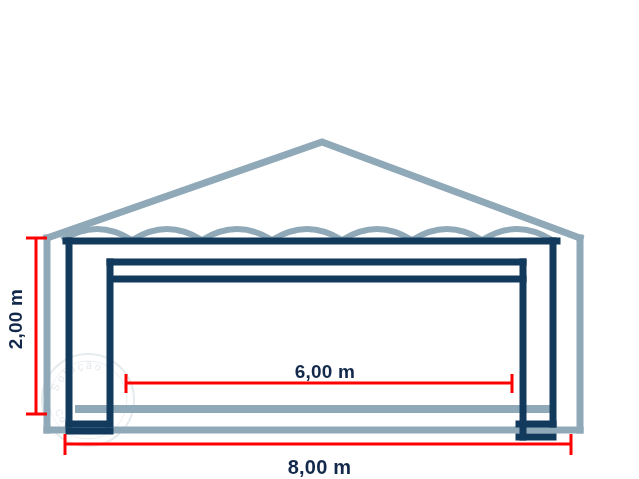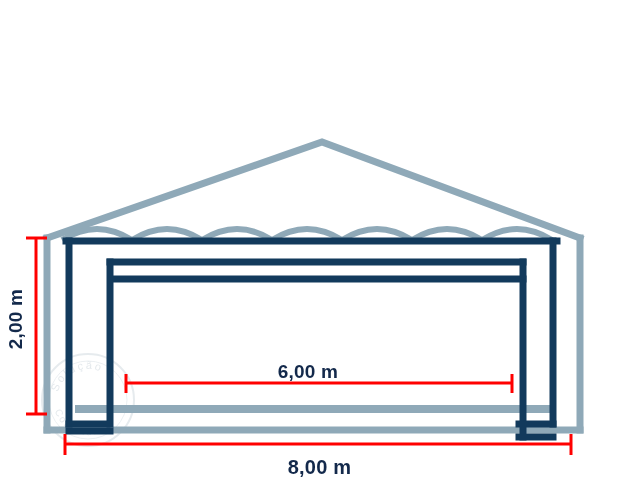--- a/index.html
+++ b/index.html
@@ -33,21 +33,21 @@
     letter-spacing: 0.2px;
   }
   #label-width-outer {
     left: 0;
     top: 456px;
     width: 639px;
     text-align: center;
     font-size: 20px;
   }
   #label-width-inner {
-    left: 113px;
+    left: 130px;
     top: 361px;
     width: 390px;
     text-align: center;
     font-size: 19px;
   }
   #label-height {
     left: -24px;
     top: 308px;
     width: 80px;
     text-align: center;

